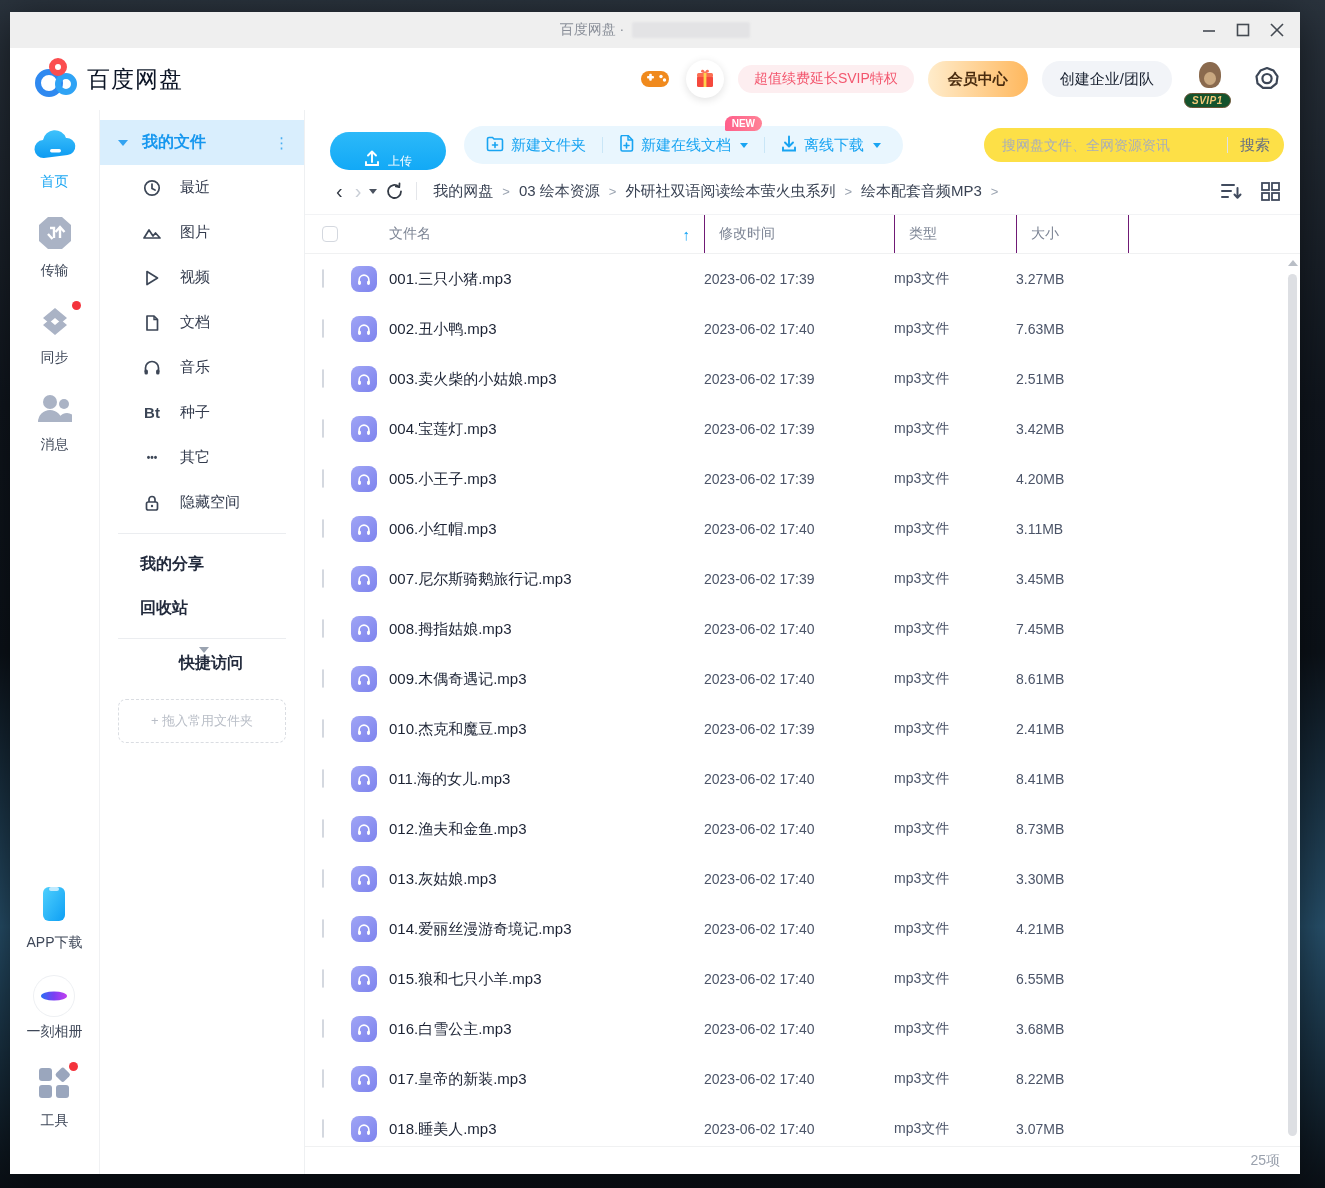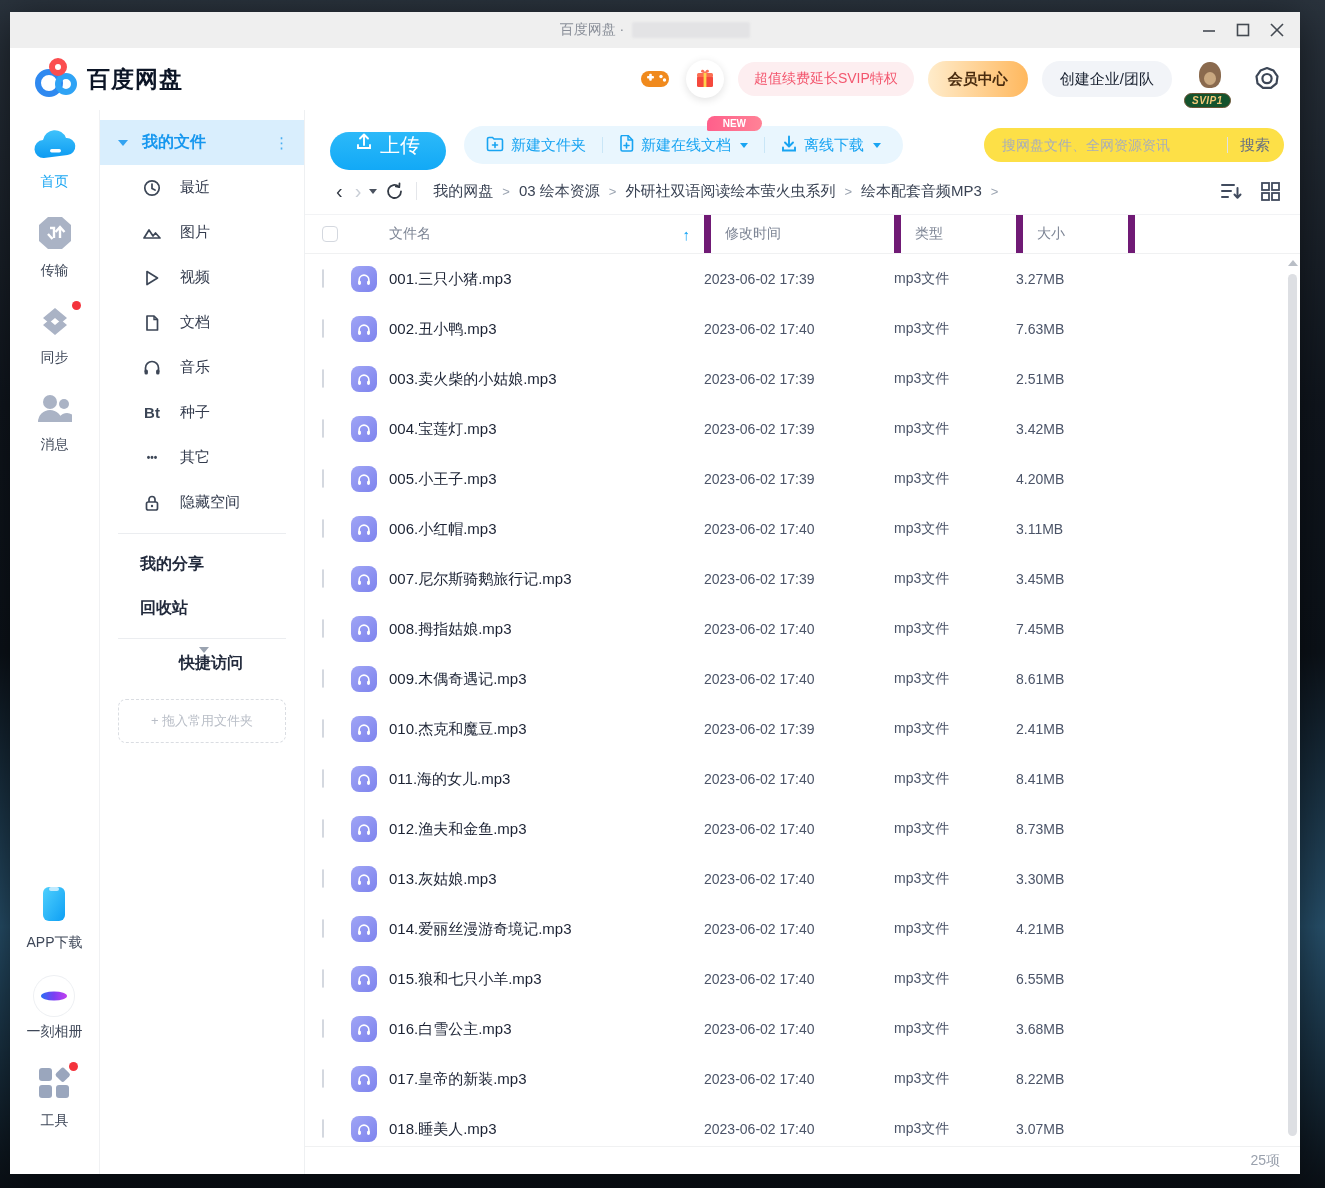--- a/index.html
+++ b/index.html
@@ -15,25 +15,25 @@
   
   .titlebar { height:36px; background:#efefef; display:flex; align-items:center; justify-content:center; position:relative; flex:0 0 auto; }
   .titlebar .title { font-size:14px; color:#8a8f99; }
   .title-redact { width:118px; height:16px; margin-left:8px; background:#e3e3e5; border-radius:2px; filter:blur(1px); }
   .win-controls { position:absolute; right:6px; top:0; height:36px; display:flex; align-items:center; }
   .win-btn { width:34px; height:36px; display:flex; align-items:center; justify-content:center; cursor:pointer; }
   .win-btn svg { stroke:#444a52; stroke-width:1.6; fill:none; }
   
   .app-header { height:62px; background:#fff; display:flex; align-items:center; padding:0 16px 0 25px; flex:0 0 auto; }
   .logo { display:flex; align-items:center; gap:10px; }
-  .logo-text { font-size:23px; font-weight:bold; color:#0c1526; letter-spacing:1px; }
+  .logo-text { font-size:23px; font-weight:normal; color:#0c1526; letter-spacing:1px; }
   .header-right { margin-left:auto; display:flex; align-items:center; gap:14px; }
   .hicon { width:34px; height:34px; display:flex; align-items:center; justify-content:center; cursor:pointer; }
   .gift-circle { width:38px; height:38px; border-radius:50%; background:#fff; box-shadow:0 2px 8px rgba(0,0,0,.12); display:flex; align-items:center; justify-content:center; cursor:pointer; }
-  .svip-promo { height:34px; padding:0 16px; border-radius:17px; background:#fdeef0; color:#f3566e; font-size:14px; display:flex; align-items:center; cursor:pointer; white-space:nowrap; }
+  .svip-promo { height:28px; padding:0 16px; border-radius:17px; background:#fdeef0; color:#f3566e; font-size:14px; display:flex; align-items:center; cursor:pointer; white-space:nowrap; }
   .member-btn { height:36px; padding:6px 20px; border-radius:18px; background:linear-gradient(90deg,#ffeccb 0%,#ffb85e 100%); color:#4b2d10; font-size:15px; font-weight:bold; display:flex; align-items:center; cursor:pointer; white-space:nowrap; }
   .team-btn { height:36px; padding:0 18px; border-radius:18px; background:#f2f4f8; color:#18202f; font-size:15px; display:flex; align-items:center; cursor:pointer; white-space:nowrap; }
   .avatar-wrap { position:relative; width:50px; height:54px; cursor:pointer; }
   .avatar { width:48px; height:48px; border-radius:50%; background:radial-gradient(circle at 35% 30%,#f8c95e 0%,#eda23c 55%,#c97b22 100%); position:relative; overflow:hidden; }
   .avatar::before { content:""; position:absolute; left:13px; top:10px; width:22px; height:26px; border-radius:48% 48% 42% 42%; background:#8a6a4e; }
   .avatar::after { content:""; position:absolute; left:18px; top:20px; width:12px; height:13px; border-radius:50%; background:#c9a880; }
   .svip-badge { position:absolute; left:-2px; bottom:-2px; background:#14532d; border:1px solid #6b5435; color:#f2c878; font-size:10px; font-weight:bold; font-style:italic; padding:1px 7px; border-radius:8px; letter-spacing:.5px; }
   
   .app-body { flex:1; display:flex; min-height:0; }
   
@@ -62,26 +62,26 @@
   .drop-box { margin:8px 18px 0 18px; height:44px; border:1.5px dashed #dadde2; border-radius:8px; display:flex; align-items:center; justify-content:center; color:#b9bec7; font-size:13px; cursor:pointer; }
   .storage { position:absolute; left:10px; right:12px; bottom:12px; }
   .storage-bar { height:12px; background:#d9d9d9; overflow:hidden; }
   .storage-fill { height:100%; background:#f89c3a; }
   .storage-row { display:flex; align-items:center; justify-content:space-between; margin-top:9px; }
   .storage-usage { font-size:15px; color:#9aa1ad; }
   .storage-expand { font-size:15px; color:#1f9bf5; cursor:pointer; }
   
   .main { flex:1; display:flex; flex-direction:column; min-width:0; position:relative; }
   .toolbar { height:58px; display:flex; align-items:center; padding:12px 16px 0 25px; flex:0 0 auto; }
-  .upload-btn { width:116px; height:38px; border-radius:19px; background:linear-gradient(180deg,#2cb9f9,#12a9f6); color:#fff; font-size:20px; display:flex; align-items:flex-start; justify-content:center; gap:8px; cursor:pointer;margin-top:11px; }
+  .upload-btn { width:116px; height:38px; border-radius:19px; background:linear-gradient(180deg,#2cb9f9,#12a9f6); color:#fff; font-size:12px; display:flex; align-items:flex-end; justify-content:center; gap:8px; cursor:pointer;margin-top:11px; }
   .tool-group { margin-left:18px; height:38px; background:#e9f6fe; border-radius:19px; display:flex; align-items:center; padding:0 6px; }
   .tool-btn { display:flex; align-items:center; gap:7px; color:#18a4f2; font-size:15px; padding:0 16px; cursor:pointer; position:relative; height:38px; }
   .tool-sep { width:1px; height:16px; background:#c9e6f7; }
   .tb-caret { width:0; height:0; border-left:4px solid transparent; border-right:4px solid transparent; border-top:5px solid #18a4f2; margin-left:2px; }
-  .new-badge { position:absolute; top:-10px; right:2px; background:linear-gradient(90deg,#ff5f8b,#ff8296); color:#fff; font-size:10px; font-weight:bold; padding:2px 16px; border-radius:8px 8px 8px 2px; }
+  .new-badge { position:absolute; top:-10px; right:2px; background:linear-gradient(90deg,#ff5f8b,#ff8296); color:#fff; font-size:10px; font-weight:bold; padding:2px 7px; border-radius:8px 8px 8px 2px; }
   .search-box { margin-left:auto; width:300px; height:34px; background:#fde047; border-radius:17px; display:flex; align-items:center; padding:0 14px 0 18px; }
   .search-input { flex:1; border:none; background:transparent; outline:none; font-size:14px; color:#333; font-family:"Liberation Sans",sans-serif; }
   .search-input::placeholder { color:#a9aeb8; }
   .search-sep { width:1px; height:16px; background:#dfe1e6; margin:0 12px; }
   .search-label { font-size:15px; color:#6b7280; cursor:pointer; white-space:nowrap; }
   
   .crumb-row { height:46px; display:flex; align-items:center; padding:0 20px 0 25px; flex:0 0 auto; }
   .nav-arrow { font-size:20px; color:#333a45; cursor:pointer; padding:0 6px; line-height:1; }
   .nav-arrow.disabled { color:#c9ced6; }
   .crumb-caret { width:0; height:0; border-left:4px solid transparent; border-right:4px solid transparent; border-top:5px solid #4a525f; margin:0 8px 0 2px; cursor:pointer; }
@@ -89,21 +89,21 @@
   .crumb-sep-line { width:1px; height:18px; background:#e4e6ea; margin-right:16px; }
   .crumbs { display:flex; align-items:center; font-size:15px; color:#3a4354; flex-wrap:nowrap; overflow:hidden; }
   .crumb { cursor:pointer; white-space:nowrap; }
   .crumb-gt { color:#9aa3b0; margin:0 9px; font-size:13px; }
   .view-icons { margin-left:auto; display:flex; align-items:center; gap:18px; }
   .view-ic { cursor:pointer; display:flex; }
   
   .thead { height:40px; border-top:1px solid #f2f3f5; border-bottom:1px solid #f0f1f2; display:grid; grid-template-columns:46px 38px minmax(0,1fr) 190px 122px 112px 160px; align-items:center; flex:0 0 auto; padding-right:12px; }
   .thead .hcell { font-size:14px; color:#7c8494; display:flex; align-items:center; height:100%; }
   .thead .hname { justify-content:space-between; padding-right:14px; }
-  .hdiv { border-left:7px solid #701a75; padding-left:14px; }
+  .hdiv { border-left:1px solid #701a75; padding-left:14px; }
   .sort-up { color:#0a9ff5; font-size:15px; font-weight:bold; cursor:pointer; }
   .checkbox { width:16px; height:16px; border:1.5px solid #d4d8df; border-radius:4px; background:#fff; margin-left:17px; cursor:pointer; }
   .file-list { flex:1; overflow:hidden; position:relative; padding-right:12px; }
   .frow { height:50px; display:grid; grid-template-columns:46px 38px minmax(0,1fr) 190px 122px 112px 160px; align-items:center; cursor:pointer; }
   .fname { font-size:15px; color:#1b2233; white-space:nowrap; overflow:hidden; text-overflow:ellipsis; padding-right:10px; }
   .fmeta { font-size:14px; color:#4b5468; }
   .music-ic { width:26px; height:26px; border-radius:8px; background:linear-gradient(135deg,#a0a5f5,#7d83ee); display:flex; align-items:center; justify-content:center; }
   
   .scroll-rail { position:absolute; right:2px; top:0; bottom:0; width:10px; }
   .scroll-up { position:absolute; top:6px; left:0; width:0; height:0; border-left:5px solid transparent; border-right:5px solid transparent; border-bottom:6px solid #b9bec6; cursor:pointer; }

